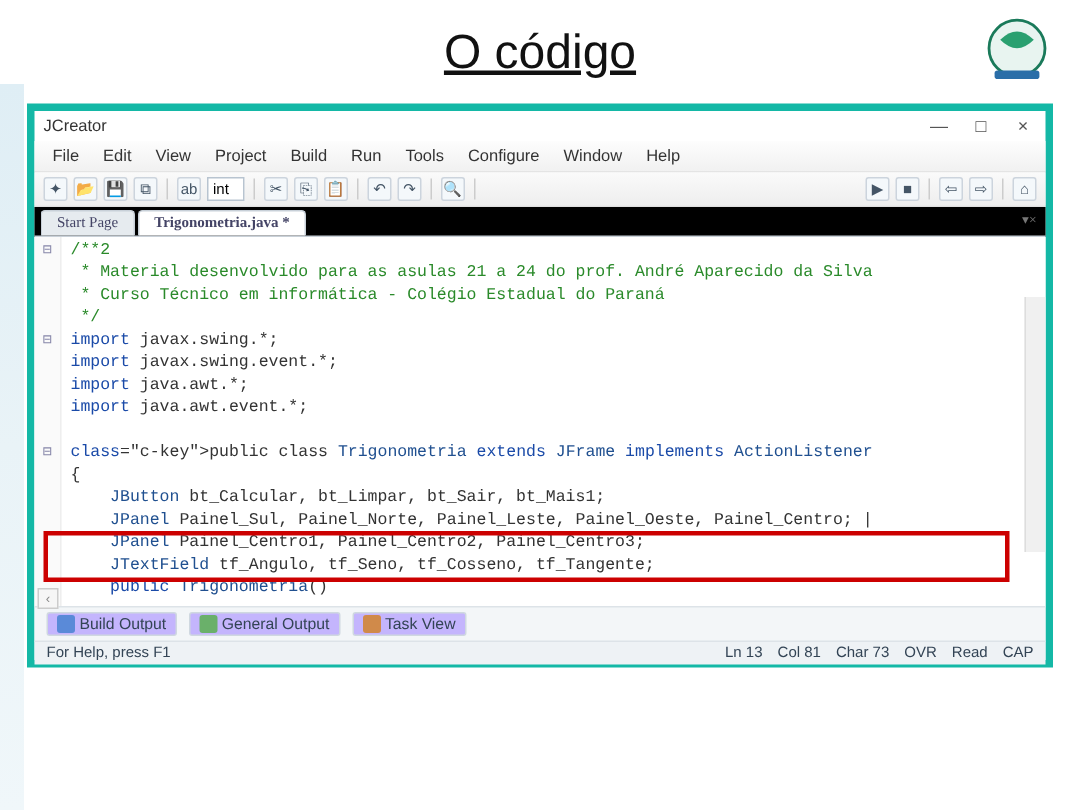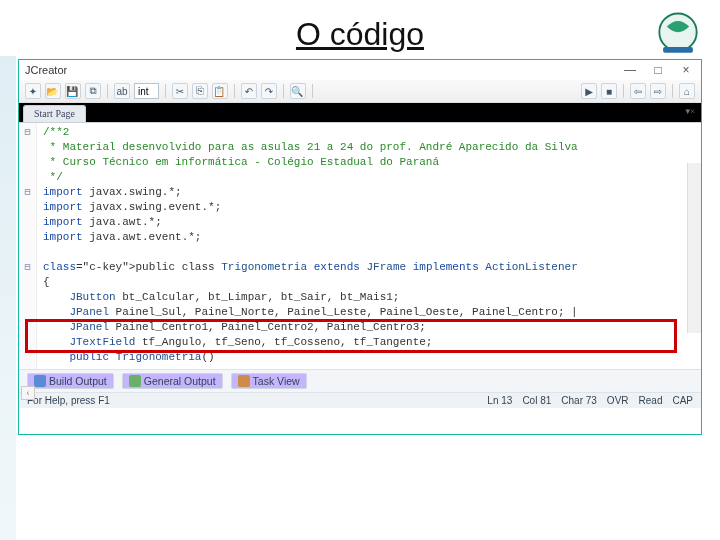--- a/index.html
+++ b/index.html
@@ -3,21 +3,21 @@
 <meta charset="utf-8">
 <style>
   * { box-sizing: border-box; margin: 0; padding: 0; }
   body { width: 720px; height: 540px; font-family: "Segoe UI", Arial, sans-serif; background: #fff; position: relative; overflow: hidden; }
   .slide { position: relative; width: 100%; height: 100%; }
   .logo { position: absolute; top: 6px; right: 14px; width: 56px; height: 56px; }
   .logo svg { width: 100%; height: 100%; }
   .title { text-align: center; font-size: 32px; font-weight: 400; padding-top: 16px; color: #111; text-decoration: underline; }
   .bullet { padding: 14px 26px 6px 38px; font-size: 22px; color: #222; position: relative; }
   .bullet::before { content: "•"; position: absolute; left: 20px; top: 14px; }
-  .ide { margin: 6px 18px 0 18px; border: 1px solid #14b8a6; background: #fff; font-size: 11px; color: #444; position: relative; height: 376px; }
+  .ide { margin: 16px 18px 0 18px; border: 5px solid #14b8a6; background: #fff; font-size: 11px; color: #444; position: relative; height: 376px; }
   .titlebar { display: flex; align-items: center; justify-content: space-between; height: 20px; padding: 0 6px; font-size: 11px; color: #333; }
   .win-btns { display: flex; gap: 10px; font-size: 12px; color: #555; }
   .win-btn { width: 18px; text-align: center; }
   .menubar { display: flex; gap: 4px; padding: 3px 6px; font-size: 11px; color: #333; border-bottom: 1px solid #e4e4e4; background: linear-gradient(#fdfdfd,#f1f1f1); }
   .menubar span { padding: 1px 6px; }
   .toolbar { display: flex; align-items: center; gap: 4px; padding: 3px 6px; background: linear-gradient(#fafafa,#eee); border-bottom: 1px solid #e0e0e0; }
   .tb-icon { width: 16px; height: 16px; display: inline-flex; align-items: center; justify-content: center; font-size: 10px; color: #456; border: 1px solid #ccd4dd; border-radius: 2px; background: #f4f8fb; }
   .tb-sep { width: 1px; height: 14px; background: #ccc; margin: 0 2px; }
   .tb-input { width: 25px; height: 16px; border: 1px solid #b8c4d0; font-size: 10px; padding: 0 3px; background: #fff; }
   .tabs { display: flex; align-items: flex-end; height: 20px; background: #000000; border-bottom: 1px solid #c8d0d8; padding-left: 4px; position: relative; font-size: 10px; font-family: Liberation Serif, serif; }
@@ -58,20 +58,32 @@
   <div class="ide">
     <div class="titlebar">
       <span>JCreator</span>
       <div class="win-btns">
         <span class="win-btn">—</span>
         <span class="win-btn">□</span>
         <span class="win-btn">×</span>
       </div>
     </div>
 
+    <div class="menubar">
+      <span>File</span>
+      <span>Edit</span>
+      <span>View</span>
+      <span>Project</span>
+      <span>Build</span>
+      <span>Run</span>
+      <span>Tools</span>
+      <span>Configure</span>
+      <span>Window</span>
+      <span>Help</span>
+    </div>
 
     <div class="toolbar">
       <span class="tb-icon">✦</span>
       <span class="tb-icon">📂</span>
       <span class="tb-icon">💾</span>
       <span class="tb-icon">⧉</span>
       <span class="tb-sep"></span>
       <span class="tb-icon">ab</span>
       <input class="tb-input" value="int" style="">
       <span class="tb-sep"></span>
@@ -89,20 +101,21 @@
       <span class="tb-icon">■</span>
       <span class="tb-sep"></span>
       <span class="tb-icon">⇦</span>
       <span class="tb-icon">⇨</span>
       <span class="tb-sep"></span>
       <span class="tb-icon">⌂</span>
     </div>
 
     <div class="tabs">
       <div class="tab">Start Page</div>
+      <div class="tab active">Trigonometria.java *</div>
       <div class="tabs-close">▾×</div>
     </div>
 
     <div class="code">
       <div class="gutter" id="gutter">
           <div>⊟</div>
           <div></div>
           <div></div>
           <div></div>
           <div>⊟</div>

